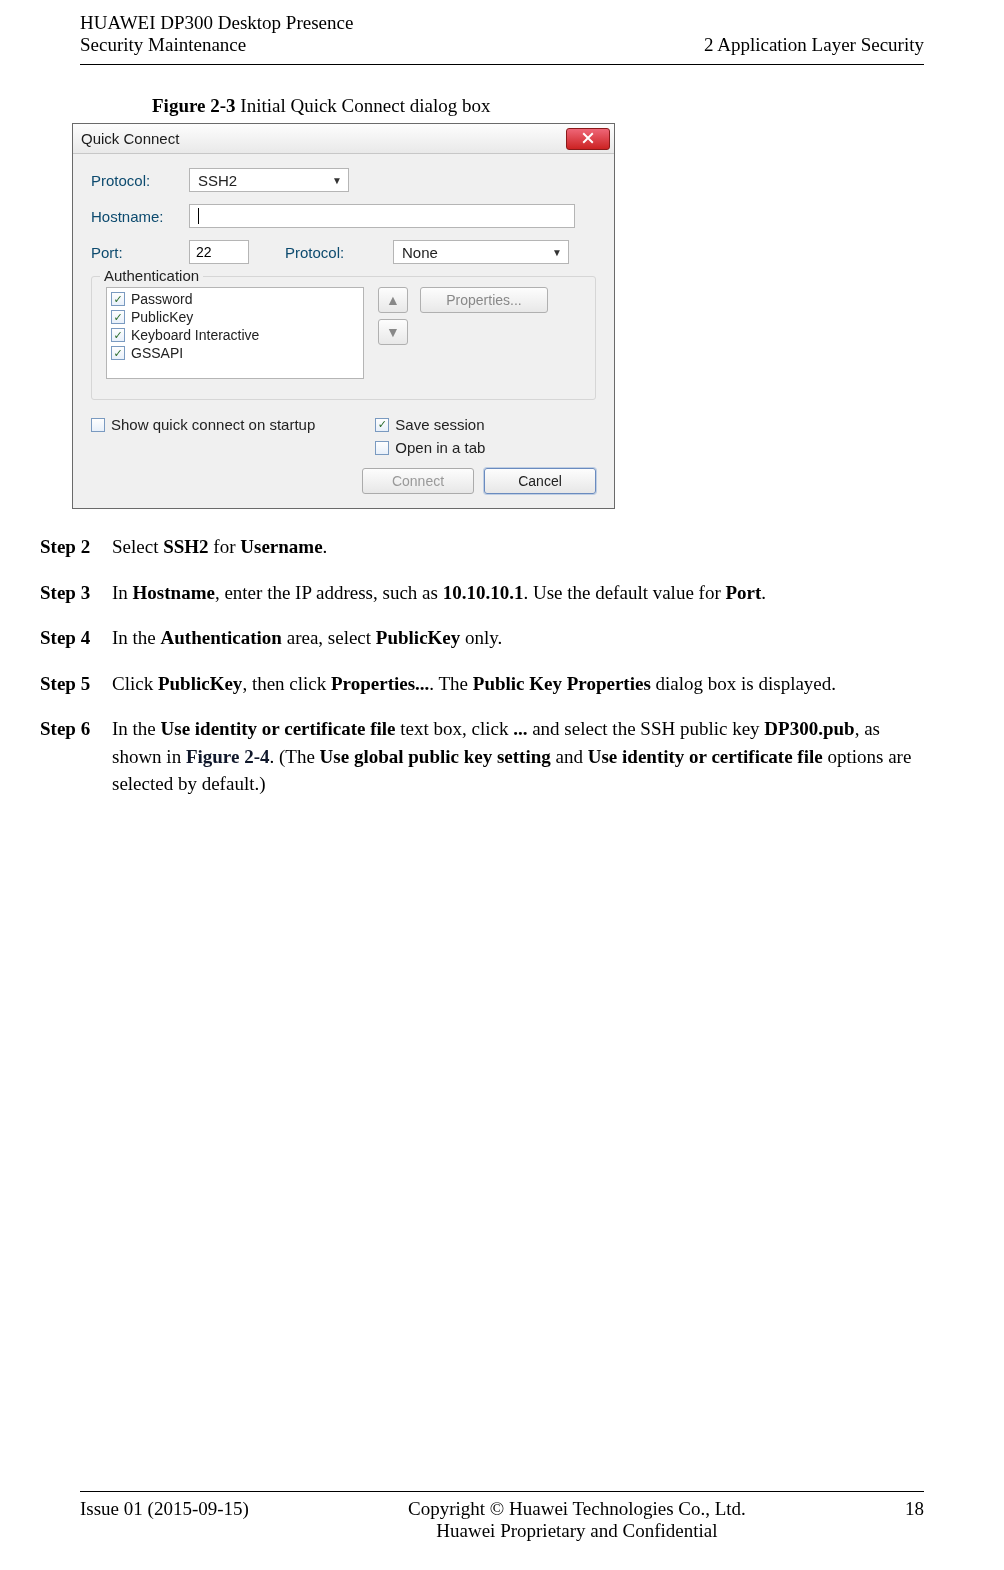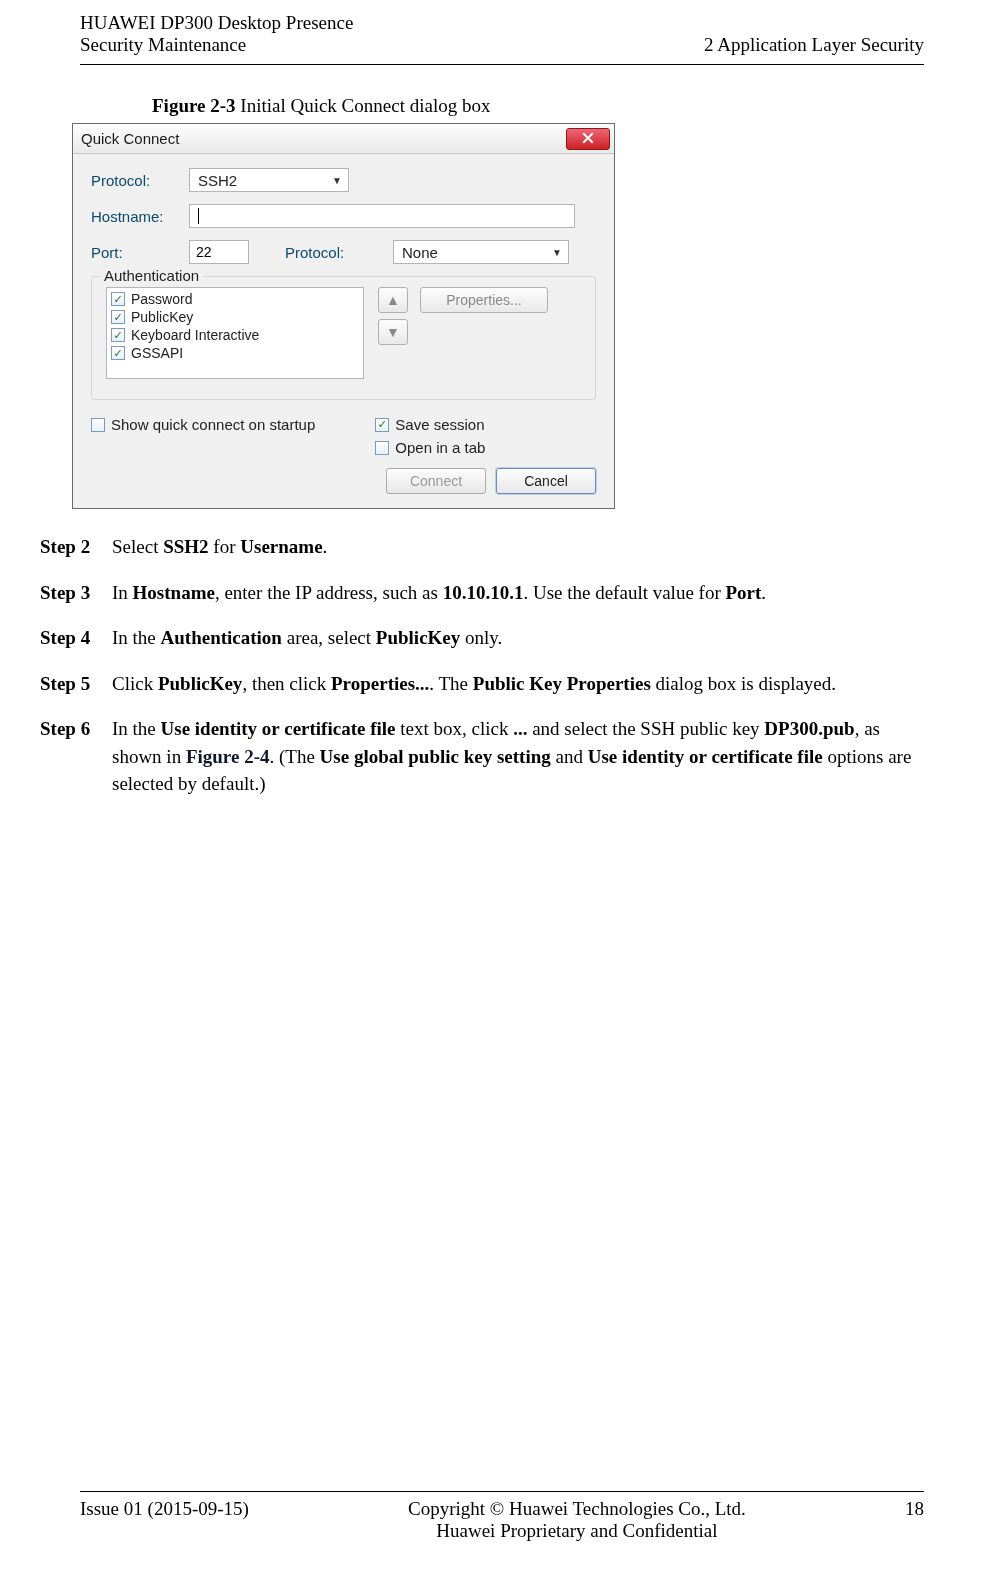--- a/index.html
+++ b/index.html
@@ -115,21 +115,21 @@
       font-family: inherit;
     }
     .qc-btn.small { width:30px; }
     .qc-btn.props { width:128px; padding:0 10px;}
     .qc-options { display:flex; margin-top:16px; gap:60px;}
     .qc-col { display:flex; flex-direction:column; gap:6px;}
     .qc-optrow { display:flex; align-items:center; gap:6px; font-size:15px;}
     .qc-check.off { color:transparent;}
     .qc-footer { display:flex; justify-content:flex-end; gap:10px; margin-top:12px;}
     .qc-footbtn {
-      width:100px; height:26px; border:1px solid #ababab; border-radius:3px;
+      width:112px; height:26px; border:1px solid #ababab; border-radius:3px;
       background: linear-gradient(#fdfdfd,#e7e7e7);
       font-size:14px; display:flex; align-items:center; justify-content:center;
       font-family:inherit;
       text-align:right;
     }
     .qc-footbtn.disabled { color:#999; }
     .qc-footbtn.cancel { border-color:#6a8bbf; box-shadow: 0 0 0 1px rgba(80,130,200,0.3);}
     
     .steps { margin: 24px 80px 0 40px; font-size:19px; line-height:1.45;}
     .step-row { display:flex; margin-bottom:18px;}

